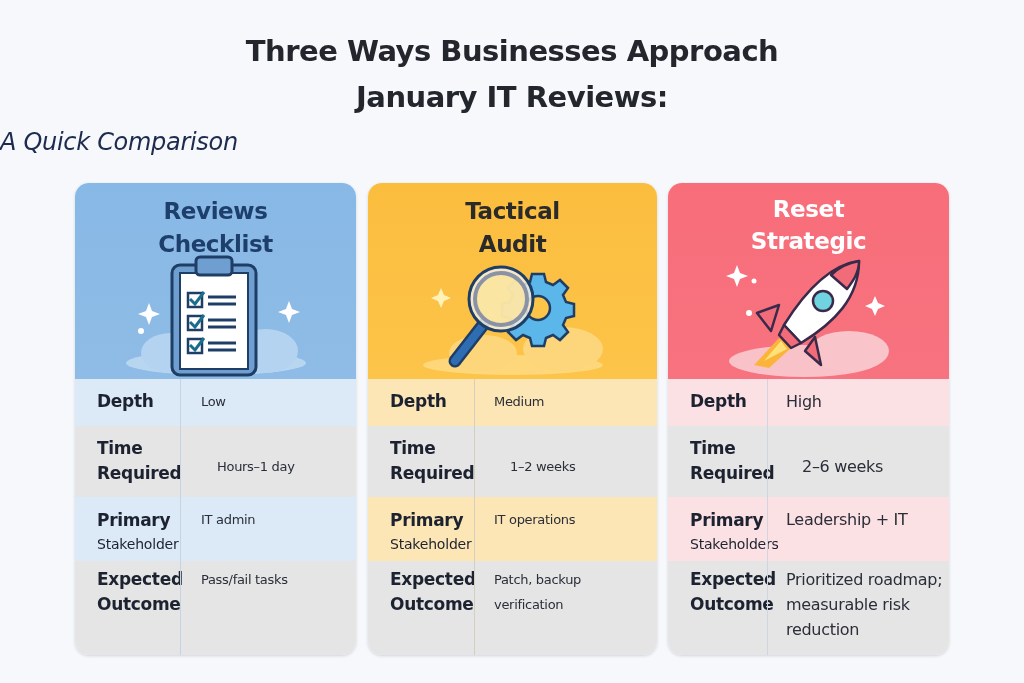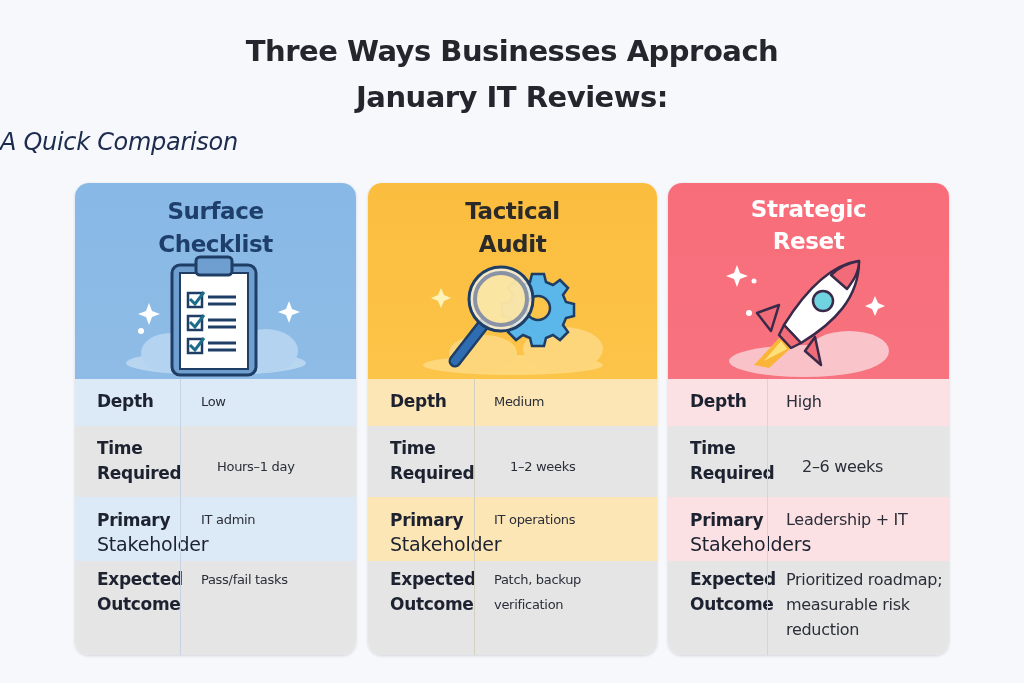--- a/index.html
+++ b/index.html
@@ -47,21 +47,21 @@
   .c3 .head-title { color: #ffffff; top: 10px; line-height: 32px; }
   .icon-wrap { position: absolute; left: 0; top: 70px; width: 100%; height: 126px; }
   .icon-wrap svg { position: absolute; left: 50%; transform: translateX(-50%); top: 0; }
   .rows { position: absolute; left: 0; top: 196px; width: 100%; }
   .row { position: relative; width: 100%; }
   .row .lbl {
     position: absolute; left: 22px; top: 0;
     font-family: "DejaVu Sans", sans-serif; font-weight: bold; font-size: 17px; color: #1d2230;
     line-height: 25px; letter-spacing: -0.3px;
   }
-  .row .lbl .small { font-size: 19px; font-weight: normal; display: block; line-height: 18px; letter-spacing: -0.2px; }
+  .row .lbl .small { font-size: 14px; font-weight: normal; display: block; line-height: 18px; letter-spacing: -0.2px; }
   .row .val {
     position: absolute; top: 0; font-family: "DejaVu Sans", sans-serif; font-size: 13px; color: #2a2e38;
     line-height: 25px; letter-spacing: -0.3px;
   }
   .c1 .val { left: 126px; }
   .c2 .val { left: 126px; }
   .c3 .val { left: 118px; font-size: 16px; }
   .divider { position: absolute; top: 196px; bottom: 0; width: 1px; background: #c7d3e2; }
   .c1 .divider { left: 105px; }
   .c2 .divider { left: 106px; background: #d5cfc2; }
@@ -86,21 +86,21 @@
 </head>
 <body>
 
 <div class="title l1">Three Ways Businesses Approach</div>
 <div class="title l2">January IT Reviews:</div>
 <div class="subtitle">A Quick Comparison</div>
 
 <div class="card c1">
   <div class="head">
     <div class="head-title">
-      <div>Surface</div>
+      <div>Reviews</div>
       <div>Checklist</div>
     </div>
     <div class="icon-wrap">
       <svg width="200" height="126" viewBox="0 0 200 126">
         <ellipse cx="100" cy="110" rx="90" ry="12" fill="#b9d6f1"></ellipse>
         <ellipse cx="55" cy="100" rx="30" ry="20" fill="#b4d3f0"></ellipse>
         <ellipse cx="150" cy="98" rx="32" ry="22" fill="#b4d3f0"></ellipse>
         <path d="M 30 58 l 3 -8 l 3 8 l 8 3 l -8 3 l -3 8 l -3 -8 l -8 -3 z" fill="#ffffff"></path>
         <path d="M 170 56 l 3 -8 l 3 8 l 8 3 l -8 3 l -3 8 l -3 -8 l -8 -3 z" fill="#ffffff"></path>
         <circle cx="25" cy="78" r="3" fill="#ffffff"></circle>
@@ -217,22 +217,22 @@
           <div></div>
       </div>
     </div>
   </div>
   <div class="divider"></div>
 </div>
 
 <div class="card c3">
   <div class="head">
     <div class="head-title">
+      <div>Reset</div>
       <div>Strategic</div>
-      <div>Reset</div>
     </div>
     <div class="icon-wrap">
       <svg width="200" height="126" viewBox="0 0 200 126">
         <ellipse cx="95" cy="108" rx="75" ry="16" fill="#f9c2c8"></ellipse>
         <ellipse cx="140" cy="98" rx="40" ry="20" fill="#f9c4ca"></ellipse>
         <path d="M 25 20 l 3 -8 l 3 8 l 8 3 l -8 3 l -3 8 l -3 -8 l -8 -3 z" fill="#ffffff"></path>
         <path d="M 163 50 l 3 -7 l 3 7 l 7 3 l -7 3 l -3 7 l -3 -7 l -7 -3 z" fill="#ffffff"></path>
         <circle cx="45" cy="28" r="2.5" fill="#ffffff"></circle>
         <circle cx="135" cy="25" r="2.5" fill="#ffffff"></circle>
         <circle cx="40" cy="60" r="3" fill="#ffffff"></circle>

